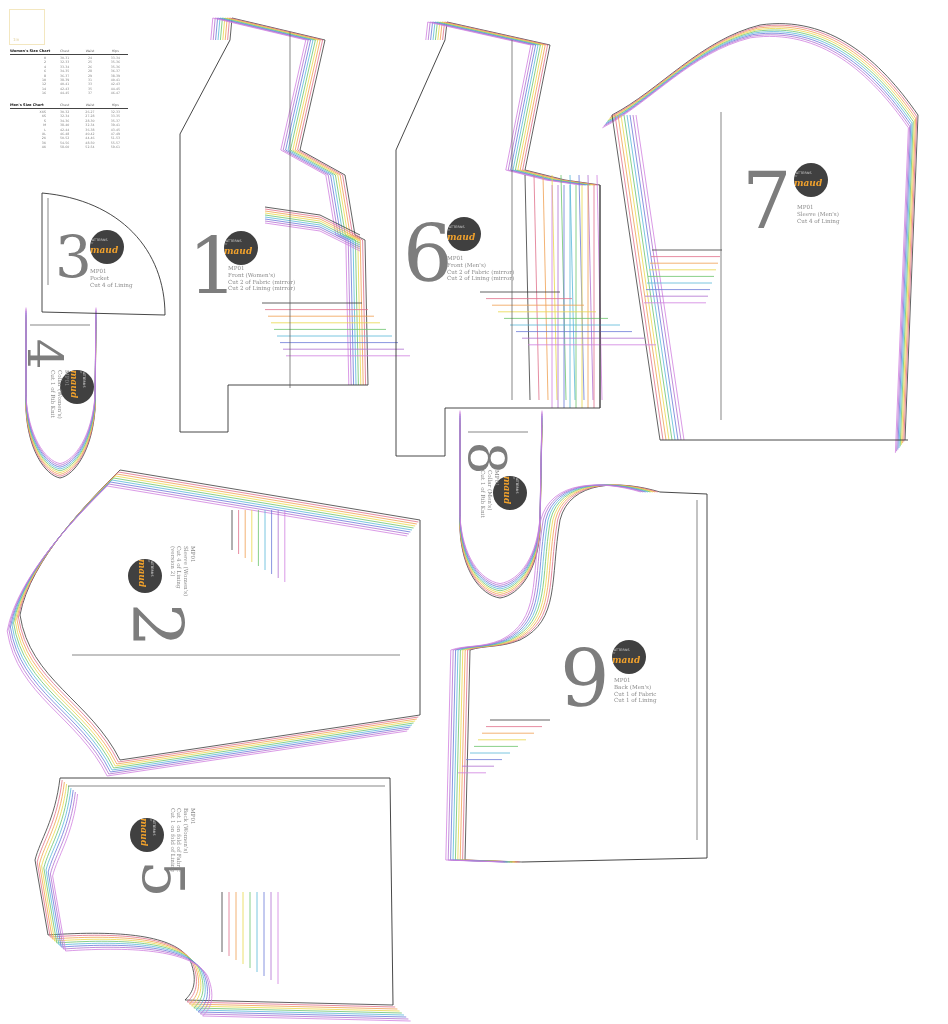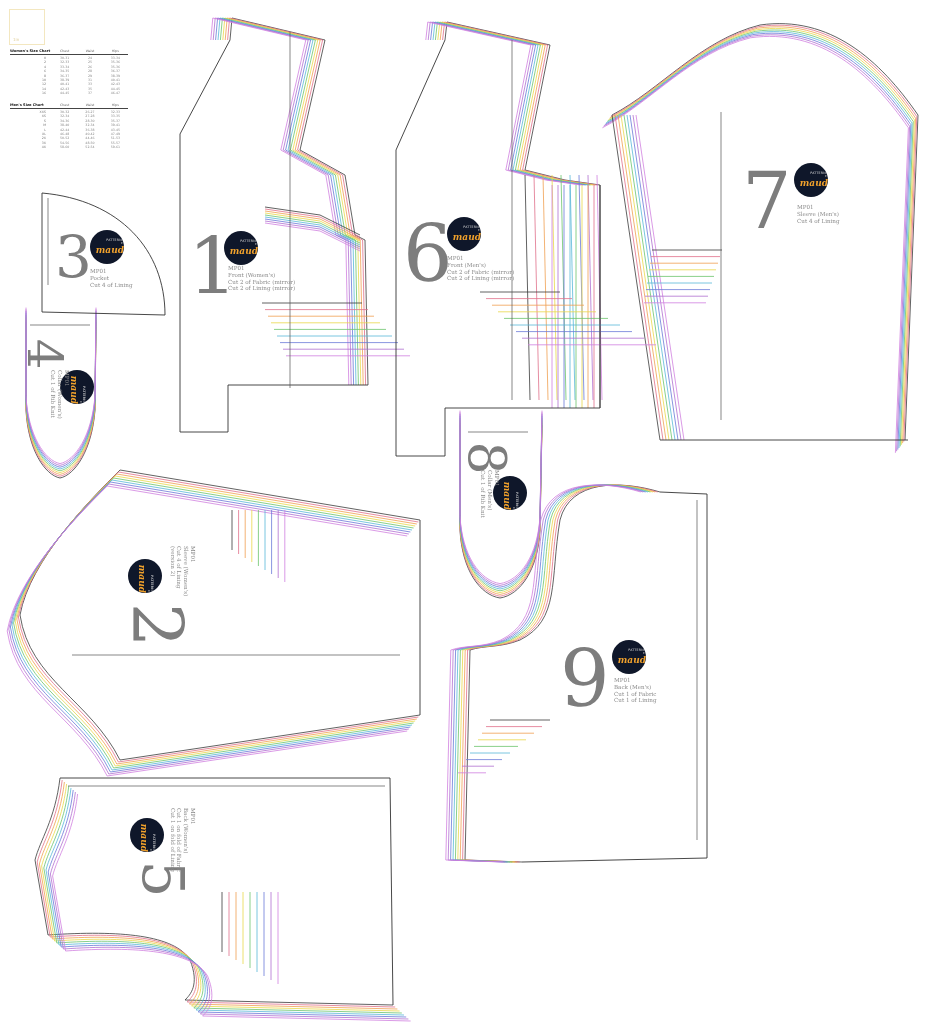--- a/index.html
+++ b/index.html
@@ -8,21 +8,21 @@
   .scale-box { position:absolute; left:9px; top:9px; width:36px; height:36px; border:1px solid #f3e7c0; box-sizing:border-box; }
   .scale-box span { position:absolute; left:3px; bottom:2px; font-size:4px; color:#e0cf9a; font-family:"DejaVu Sans", sans-serif; }
   .size-chart { position:absolute; left:10px; width:118px; font-family:"DejaVu Sans", sans-serif; font-size:3.2px; color:#555; }
   .size-chart .hdr { display:flex; border-bottom:0.6px solid #444; padding-bottom:1px; margin-bottom:1px; }
   .size-chart .hdr .t { width:42px; font-weight:bold; color:#222; font-size:3.6px; }
   .size-chart .hdr .c { flex:1; text-align:center; color:#666; }
   .size-chart .row { display:flex; height:4.4px; line-height:4.4px; }
   .size-chart .row .s { width:42px; text-align:right; padding-right:6px; box-sizing:border-box; color:#777; }
   .size-chart .row .v { flex:1; text-align:center; color:#888; }
   .big-num { position:absolute; font-family:"DejaVu Serif", serif; color:#7d7d7d; line-height:1; }
-  .logo { position:absolute; width:34px; height:34px; border-radius:50%; background:#0f172a; color:#fff; text-align:right; overflow:hidden; }
+  .logo { position:absolute; width:34px; height:34px; border-radius:50%; background:#404040; color:#fff; text-align:left; overflow:hidden; }
   .logo .top { display:block; font-family:"DejaVu Sans", sans-serif; font-size:3.2px; margin-top:8px; letter-spacing:0.2px; color:#ddd; }
   .logo .by { display:block; font-size:2.6px; color:#bbb; font-family:"DejaVu Sans", sans-serif; }
   .logo .brand { display:block; font-family:"DejaVu Serif", serif; font-weight:bold; font-size:9px; color:#f0a12c; margin-top:0px; font-style:italic; }
   .info { position:absolute; font-family:"DejaVu Serif", serif; font-size:5.6px; color:#8a8a8a; line-height:6.8px; white-space:nowrap; }
   svg { position:absolute; left:0; top:0; }
 </style>
 </head>
 <body>
 
 <div id="sheet">

